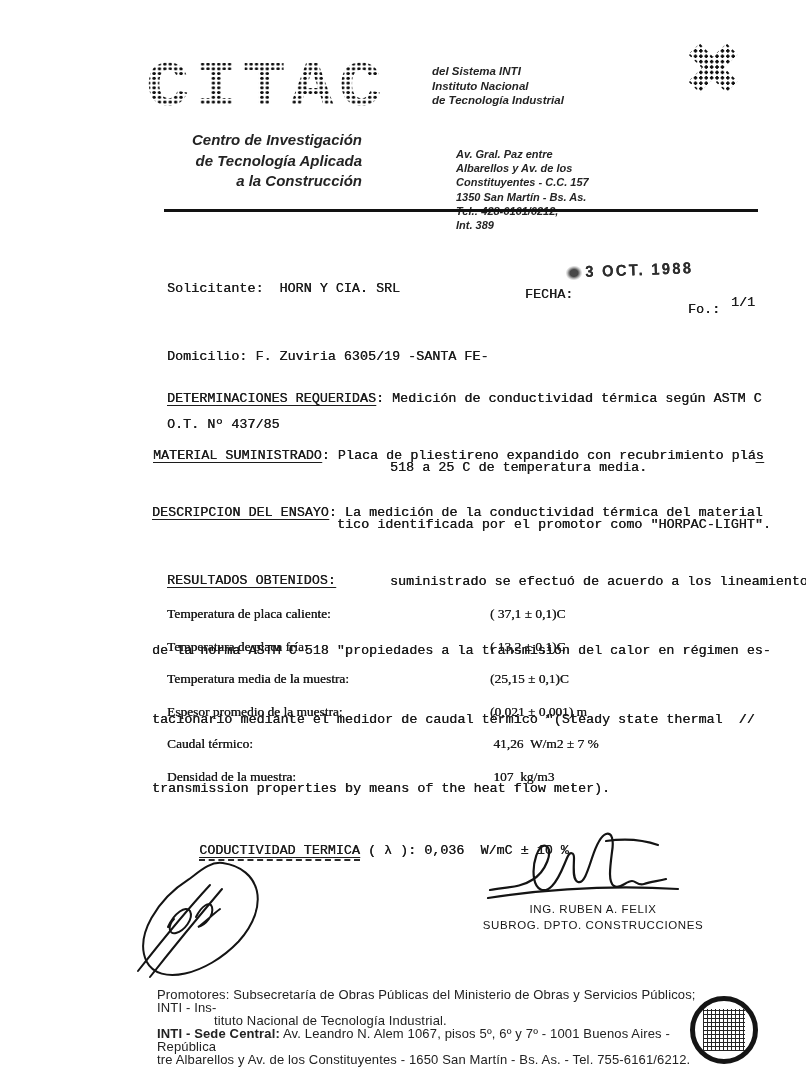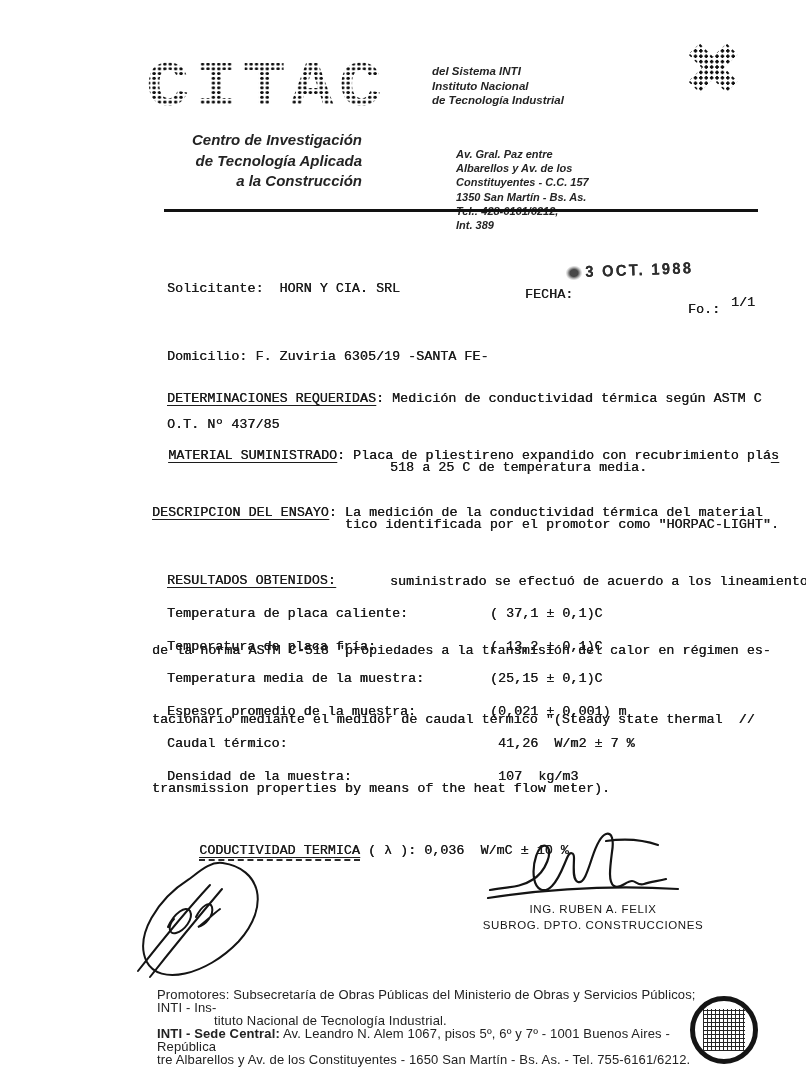--- a/index.html
+++ b/index.html
@@ -58,26 +58,26 @@
   .stamp-smudge {
     position:absolute; left:566px; top:266px; width:16px; height:14px;
     background:radial-gradient(ellipse at center, rgba(40,40,40,0.85) 0 35%, rgba(40,40,40,0.25) 60%, transparent 75%);
     transform:rotate(-6deg);
   }
   .folio-label { left:688px; top:302px; }
   .folio-value { left:731px; top:295px; }
   .para { line-height:23px; }
   #det   { left:167px; top:341px; }
   #det .l2 { padding-left:223px; }
-  #mat   { left:161px; top:398px;text-align:right; }
+  #mat   { left:153px; top:398px; }
   #mat .l2 { padding-left:184px; }
   #desc  { left:152px; top:455px; }
   #desc .l2 { padding-left:238px; }
   #res-heading { left:167px; top:573px; }
-  #res-rows { left:167px; top:606px; width:600px; }
+  #res-rows { left:167px; top:606px; width:600px;font-family:Liberation Serif, serif; }
   .res-row { position:relative; height:32.6px; }
   .res-label { position:absolute; left:0; top:0; }
   .res-value { position:absolute; left:323px; top:0; }
   .res-row, .res-label, .res-value { font-size:13.4px; white-space:pre; text-shadow:0.3px 0 0 currentColor; }
   #conduct { left:167px; top:828px; }
   .conduct-h {
     text-decoration:underline; text-decoration-thickness:1.4px; text-underline-offset:2.5px;
     border-bottom:2.6px dashed #2a2a2a; padding-bottom:1px;
   }
   

